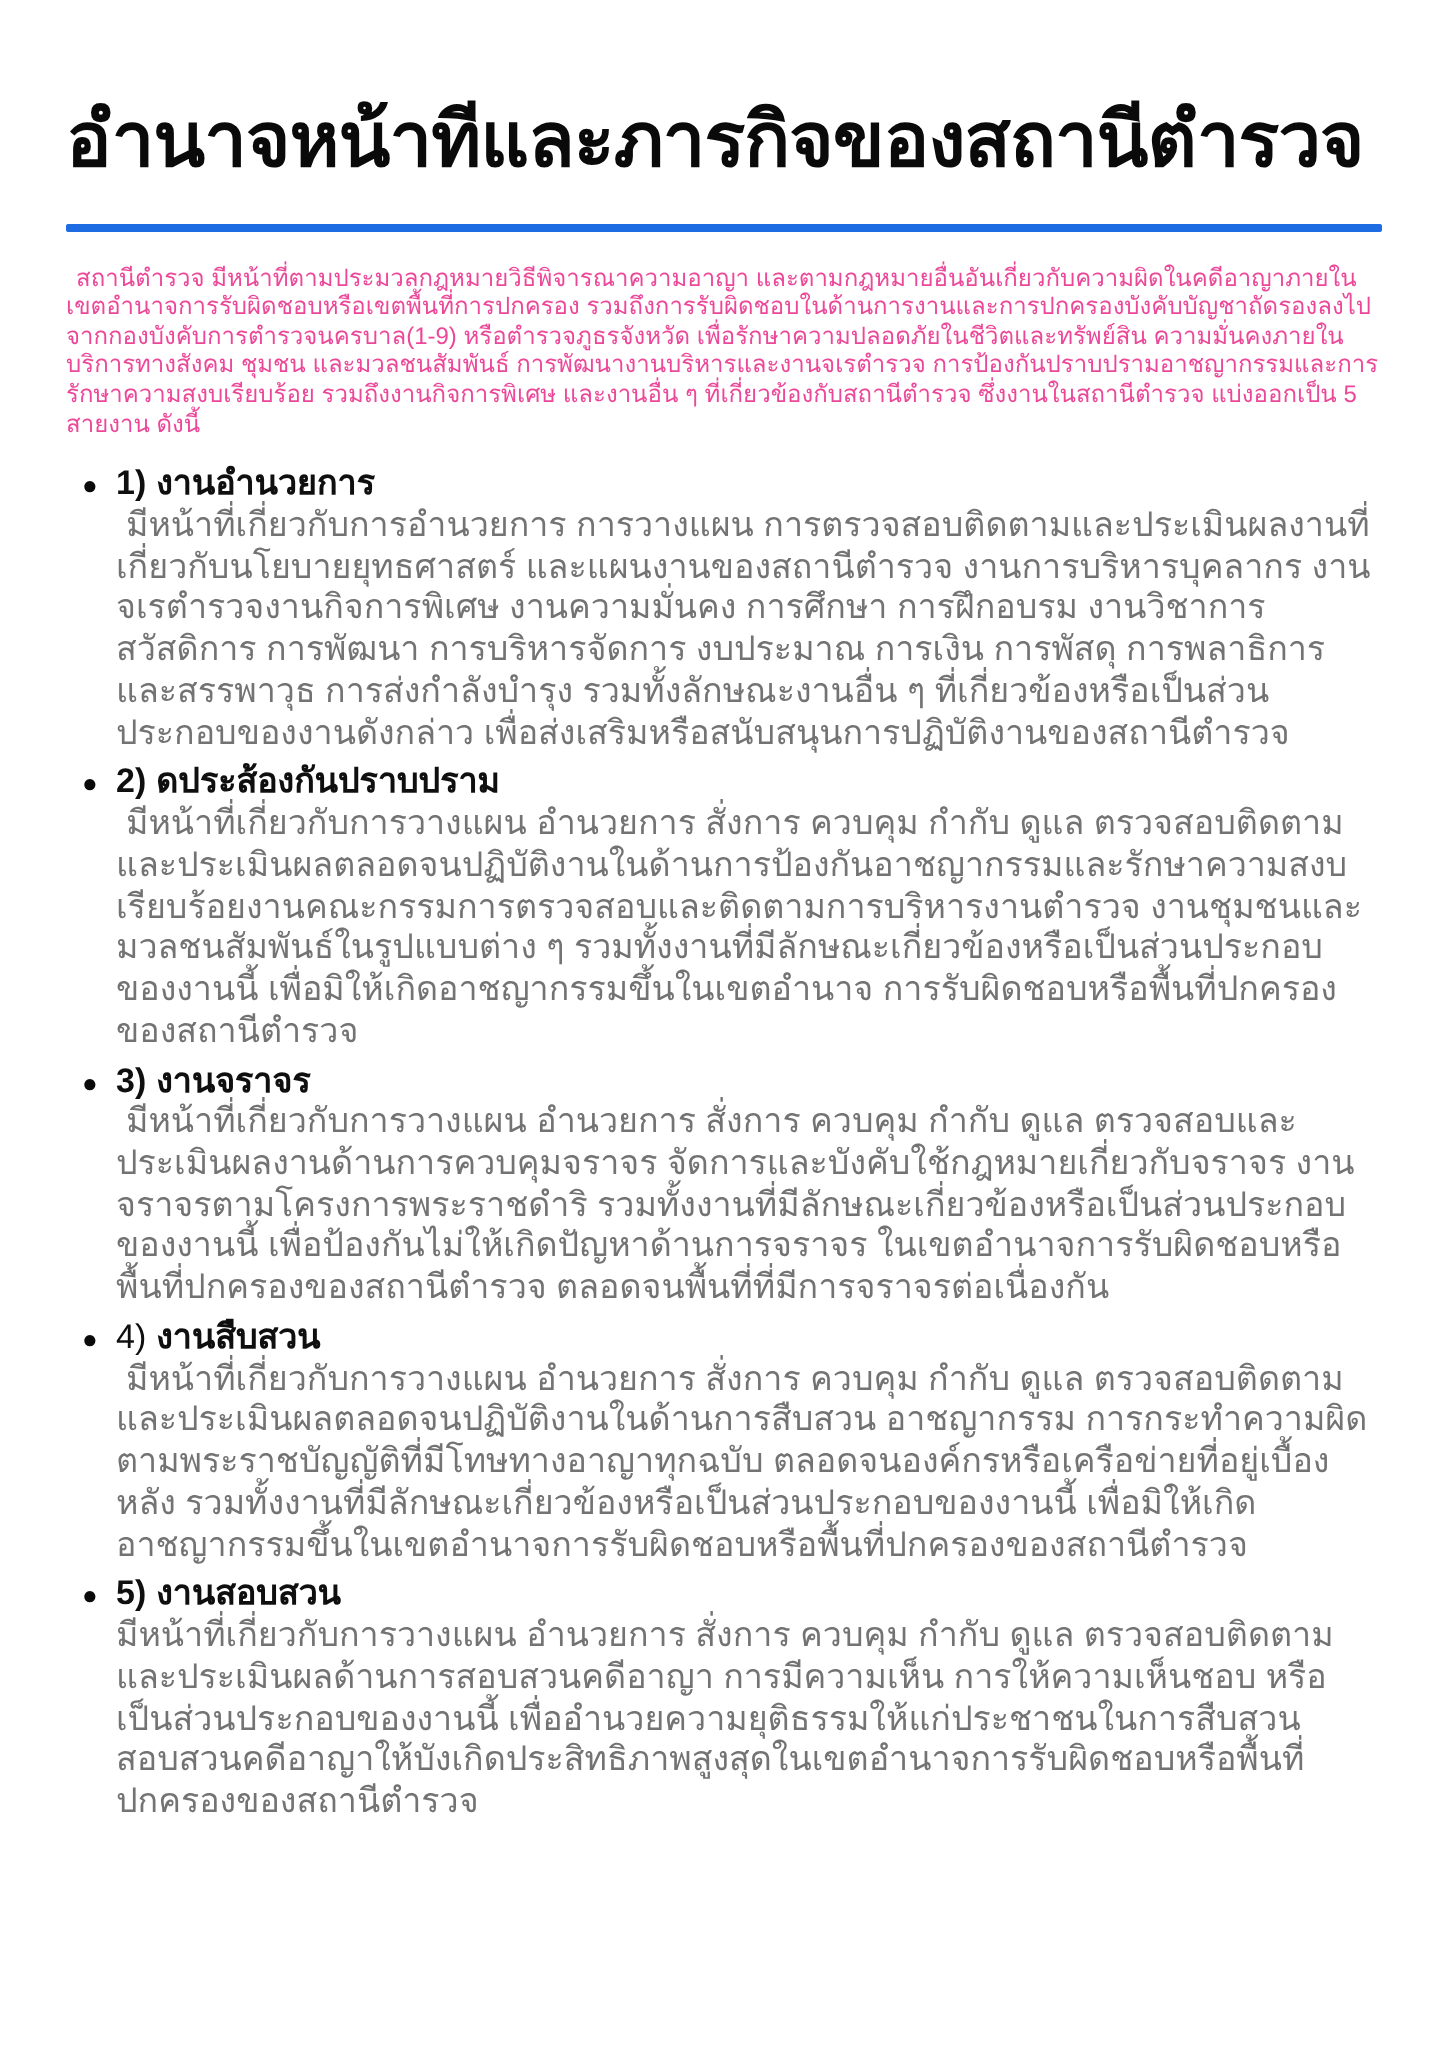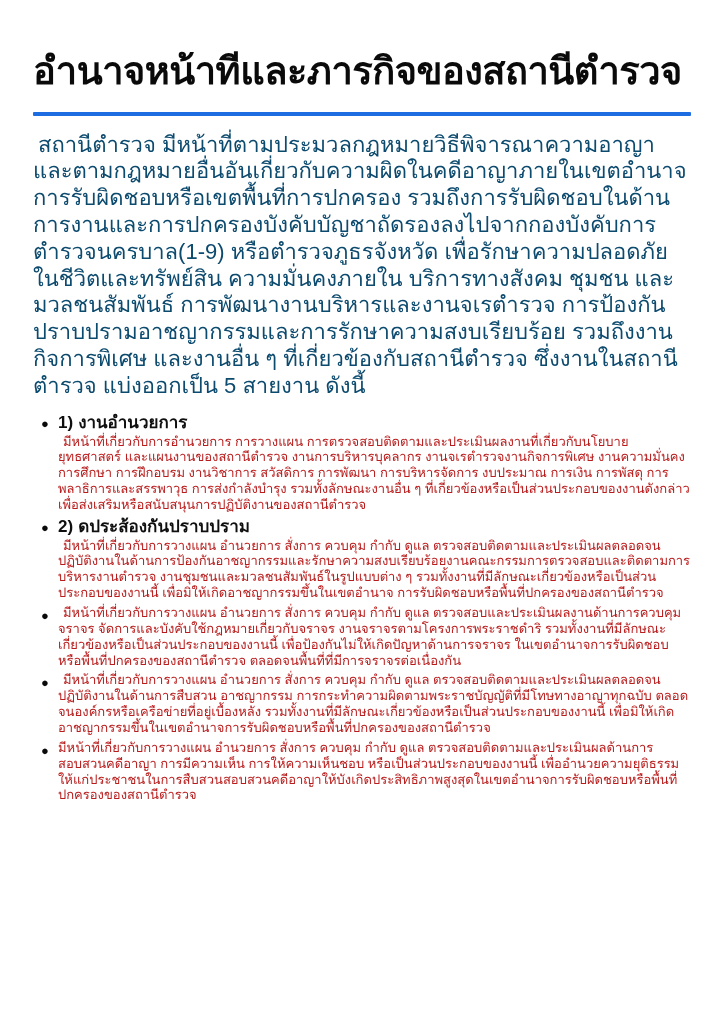--- a/index.html
+++ b/index.html
@@ -29,23 +29,23 @@
     letter-spacing: -0.5px;
   }
   .title-divider {
     height: 4px;
     margin-top: 16px;
     background: #1e6ce2;
     border-radius: 1px;
   }
   .intro {
     margin: 16px 0 0 0;
-    font-size: 22px;
+    font-size: 12px;
     line-height: 1.22;
-    color: #0c4a6e;
+    color: #ec4899;
     text-indent: 5px;
   }
   ul.duties {
     list-style: none;
     margin: 13px 0 0 0;
     padding: 0 0 0 25px;
   }
   ul.duties > li {
     position: relative;
     margin: 0 0 4px 0;
@@ -61,23 +61,23 @@
   .sec-head {
     font-size: 17px;
     line-height: 1.22;
     font-weight: 700;
     color: #0f0f0f;
   }
   .sec-head .num { margin-right: 5px; }
   .sec-head .num.plain { font-weight: 400; }
   .sec-body {
     margin: 0;
-    font-size: 13px;
+    font-size: 17px;
     line-height: 1.22;
-    color: #b91c1c;
+    color: #737373;
   }
   .sec-body.indent { text-indent: 5px; }
 </style>
 </head>
 <body>
 
 <div class="page">
 
   <h1 class="page-title">อำนาจหน้าทีและภารกิจของสถานีตำรวจ</h1>
 
@@ -98,27 +98,36 @@
     <li>
       <span class="bullet">●</span>
       <div class="sec-head">
         <span class="num">2)</span><span>ดประส้องกันปราบปราม</span>
       </div>
       <p class="sec-body indent">มีหน้าที่เกี่ยวกับการวางแผน อำนวยการ สั่งการ ควบคุม กำกับ ดูแล ตรวจสอบติดตามและประเมินผลตลอดจนปฏิบัติงานในด้านการป้องกันอาชญากรรมและรักษาความสงบเรียบร้อยงานคณะกรรมการตรวจสอบและติดตามการบริหารงานตำรวจ งานชุมชนและมวลชนสัมพันธ์ในรูปแบบต่าง ๆ รวมทั้งงานที่มีลักษณะเกี่ยวข้องหรือเป็นส่วนประกอบของงานนี้ เพื่อมิให้เกิดอาชญากรรมขึ้นในเขตอำนาจ การรับผิดชอบหรือพื้นที่ปกครองของสถานีตำรวจ</p>
     </li>
 
     <li>
       <span class="bullet">●</span>
+      <div class="sec-head">
+        <span class="num">3)</span><span>งานจราจร</span>
+      </div>
       <p class="sec-body indent">มีหน้าที่เกี่ยวกับการวางแผน อำนวยการ สั่งการ ควบคุม กำกับ ดูแล ตรวจสอบและประเมินผลงานด้านการควบคุมจราจร จัดการและบังคับใช้กฎหมายเกี่ยวกับจราจร งานจราจรตามโครงการพระราชดำริ รวมทั้งงานที่มีลักษณะเกี่ยวข้องหรือเป็นส่วนประกอบของงานนี้ เพื่อป้องกันไม่ให้เกิดปัญหาด้านการจราจร ในเขตอำนาจการรับผิดชอบหรือพื้นที่ปกครองของสถานีตำรวจ ตลอดจนพื้นที่ที่มีการจราจรต่อเนื่องกัน</p>
     </li>
 
     <li>
       <span class="bullet">●</span>
+      <div class="sec-head">
+        <span class="num plain">4)</span><span>งานสืบสวน</span>
+      </div>
       <p class="sec-body indent">มีหน้าที่เกี่ยวกับการวางแผน อำนวยการ สั่งการ ควบคุม กำกับ ดูแล ตรวจสอบติดตามและประเมินผลตลอดจนปฏิบัติงานในด้านการสืบสวน อาชญากรรม การกระทำความผิดตามพระราชบัญญัติที่มีโทษทางอาญาทุกฉบับ ตลอดจนองค์กรหรือเครือข่ายที่อยู่เบื้องหลัง รวมทั้งงานที่มีลักษณะเกี่ยวข้องหรือเป็นส่วนประกอบของงานนี้ เพื่อมิให้เกิดอาชญากรรมขึ้นในเขตอำนาจการรับผิดชอบหรือพื้นที่ปกครองของสถานีตำรวจ</p>
     </li>
 
     <li>
       <span class="bullet">●</span>
+      <div class="sec-head">
+        <span class="num">5)</span><span>งานสอบสวน</span>
+      </div>
       <p class="sec-body">มีหน้าที่เกี่ยวกับการวางแผน อำนวยการ สั่งการ ควบคุม กำกับ ดูแล ตรวจสอบติดตามและประเมินผลด้านการสอบสวนคดีอาญา การมีความเห็น การให้ความเห็นชอบ หรือเป็นส่วนประกอบของงานนี้ เพื่ออำนวยความยุติธรรมให้แก่ประชาชนในการสืบสวนสอบสวนคดีอาญาให้บังเกิดประสิทธิภาพสูงสุดในเขตอำนาจการรับผิดชอบหรือพื้นที่ปกครองของสถานีตำรวจ</p>
     </li>
 
   </ul>
 </div>
 
 </body></html>

